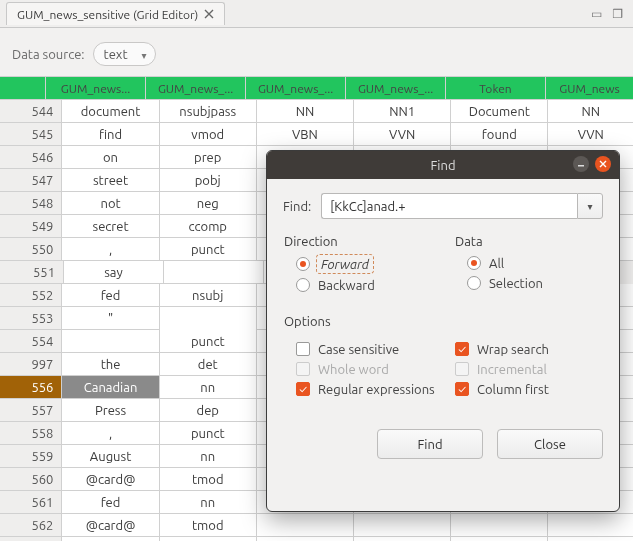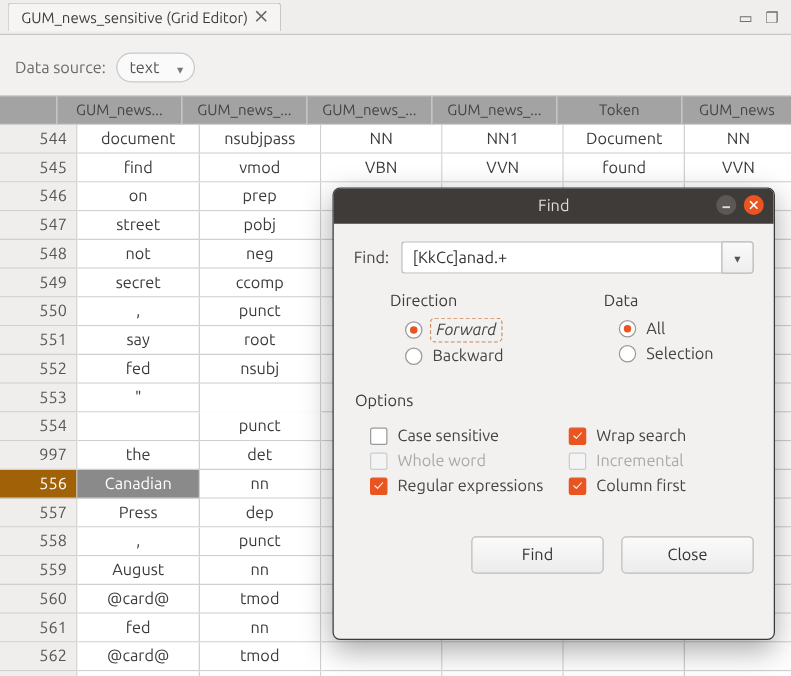--- a/index.html
+++ b/index.html
@@ -16,21 +16,21 @@
 
 .ds-row { display: flex; align-items: center; gap: 8px; padding: 14px 12px 10px; color: #6a6a6a; font-size: 13px; }
 .ds-select { display: inline-flex; align-items: flex-end; gap: 14px; border: 1px solid #c9c8c7; background: #fafafa; border-radius: 12px; padding: 4px 8px 4px 10px; color: #555; }
 .ds-select .caret { font-size: 10px; color: #777; }
 
 
 .grid { border-top: 1px solid #d0d0d0; }
 .row { display: flex; height: 23px; }
 .cell { border-right: 1px solid #d0d0d0; border-bottom: 1px solid #d0d0d0; display: flex; align-items: center; justify-content: center; padding: 0 4px; overflow: hidden; white-space: nowrap; background: #fff; }
 .rownum { width: 64px; background: #efeeed; color: #555; justify-content: flex-end; padding-right: 8px; }
-.head .cell { background: #a3a3a3; color: #444; font-size: 12px; }
+.head .cell { background: #22c55e; color: #444; font-size: 12px; }
 .c1 { width: 100px; }
 .c2 { width: 100px; }
 .c3 { width: 100px; }
 .c4 { width: 100px; }
 .c5 { width: 100px; }
 .c6 { width: 87px; border-right: none; }
 .corner-head { width: 46px; background: #efeeed; }
 .row.hi .rownum { background: #a16207; color: #fff; text-align: center; }
 .row.hi .c1 { background: #8a8a8a; color: #fff; }
 .row .cell.merged { border-bottom: none; }
@@ -42,21 +42,21 @@
 .dlg-title .dot2 { position: absolute; right: 30px; top: 5px; width: 16px; height: 16px; border-radius: 50%; background: #5c5855; display: flex; align-items: center; justify-content: center; color: #ddd; font-size:11px; }
 .dlg-title .dot svg, .dlg-title .dot2 svg { width: 8px; height: 8px; }
 .dlg-body { padding: 14px 16px 12px; }
 .find-row { display: flex; align-items: center; gap: 10px; }
 .find-row label { color: #444; }
 .find-input-wrap { flex: 1; display: flex; }
 .find-input { flex: 1; border: 1px solid #b9b8b7; border-right: none; border-radius: 3px 0 0 3px; padding: 5px 8px; font-size: 13px; background: #fff; color:#333; }
 .find-dd { width: 26px; border: 1px solid #b9b8b7; border-radius: 0 3px 3px 0; background: linear-gradient(#fafafa,#eee); display:flex; align-items:center; justify-content:center; color:#555; font-size:10px; }
 .fieldset { margin-top: 14px; border: 1px solid transparent; }
 .groups { display: flex; gap: 24px; }
-.group { flex: 1; margin-left: 28px; }
+.group { flex: 1; }
 .group-title { color: #3c3c3c; margin-bottom: 8px; }
 .opt { display: flex; align-items: center; gap: 8px; margin: 6px 0 6px 12px; color:#444; }
 .opt.disabled { color: #aaa; }
 .radio { width: 14px; height: 14px; border-radius: 50%; border: 1px solid #9a9a99; background: #fff; display:inline-flex; align-items:center; justify-content:center; }
 .radio.checked::after { content:""; width:6px; height:6px; border-radius:50%; background:#e95420; }
 .check { width: 14px; height: 14px; border: 1px solid #9a9a99; background:#fff; border-radius:2px; display:inline-flex; align-items:center; justify-content:center; }
 .check.checked { background:#e95420; border-color:#e95420; }
 .check.checked::after { content:"✓"; color:#fff; font-size:11px; line-height:1; }
 .check.disabled { border-color:#ccc; background:#f4f4f4; }
 .options-block .opt { margin-left: 12px; }
@@ -162,21 +162,20 @@
         <div class="cell c1">,</div>
         <div class="cell c2">punct</div>
         <div class="cell c3"></div>
         <div class="cell c4"></div>
         <div class="cell c5"></div>
         <div class="cell c6"></div>
       </div>
       <div class="row">
         <div class="cell rownum">551</div>
         <div class="cell c1">say</div>
-        <div class="cell c2">root</div>
         <div class="cell c3"></div>
         <div class="cell c4"></div>
         <div class="cell c5"></div>
         <div class="cell c6"></div>
       </div>
       <div class="row">
         <div class="cell rownum">552</div>
         <div class="cell c1">fed</div>
         <div class="cell c2">nsubj</div>
         <div class="cell c3"></div>

